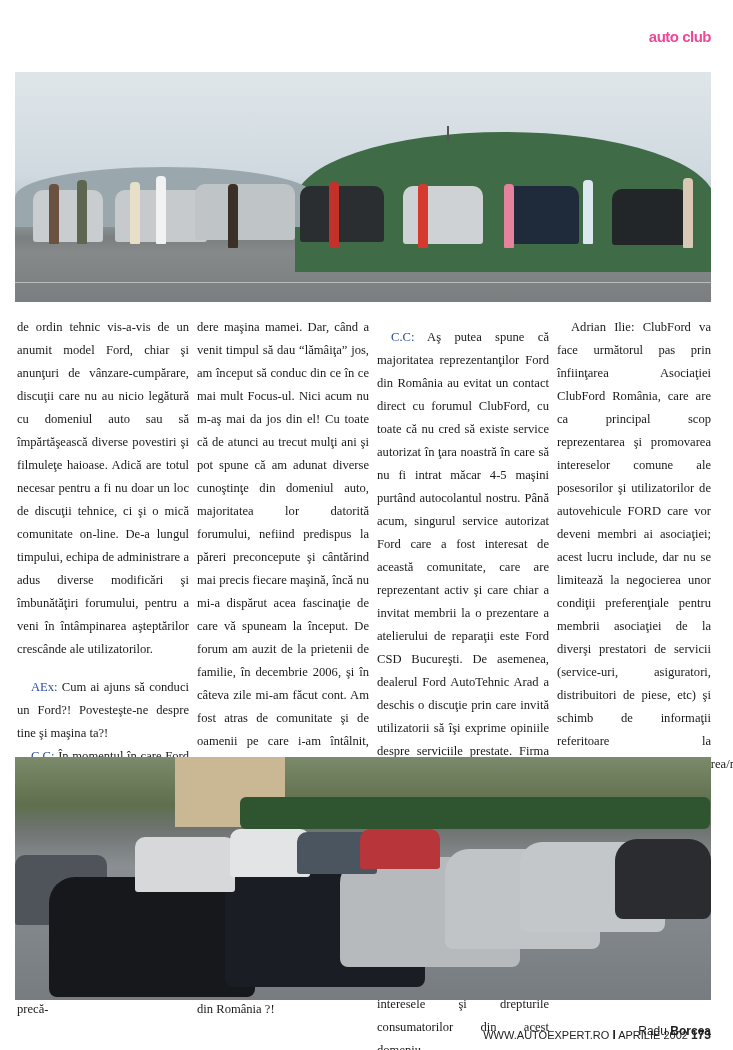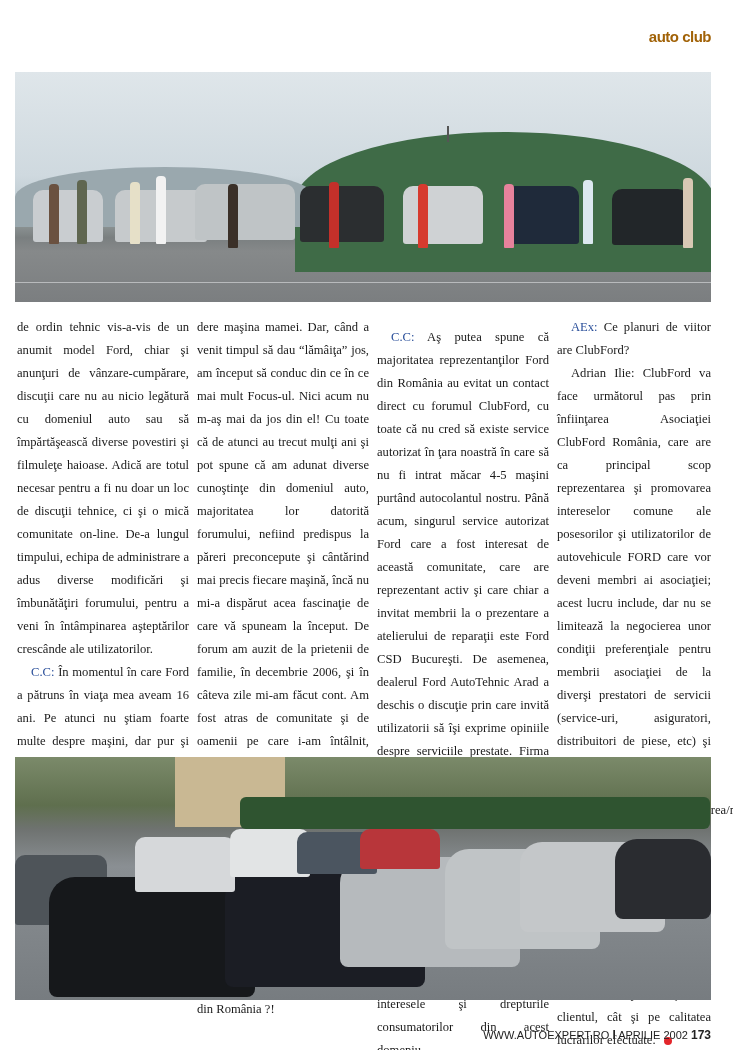--- a/index.html
+++ b/index.html
@@ -1,17 +1,17 @@
 <!DOCTYPE html>
 <html><head>
 <meta charset="utf-8">
 <style>
   html, body { margin:0; padding:0; background:#fff; }
   body { width:733px; height:1050px; position:relative; overflow:hidden; font-family:"Liberation Serif", serif; color:#1a1a1a; }
-  .section-label { position:absolute; right:22px; top:28px; font-family:"Liberation Sans", sans-serif; font-weight:bold; font-size:15px; letter-spacing:-0.5px; color:#a16207; }
+  .section-label { position:absolute; right:22px; top:28px; font-family:"Liberation Sans", sans-serif; font-weight:bold; font-size:15px; letter-spacing:-0.5px; color:#ec4899; }
   .photo { position:absolute; left:15px; width:696px; overflow:hidden; }
   #photo-top { top:72px; height:230px; background:linear-gradient(180deg,#dfe6ea 0%,#cfd9df 45%,#b7c5cc 62%,#8e9696 66%,#7a7f80 72%,#86898a 78%,#7b7e80 100%); }
   #photo-bottom { top:757px; height:243px; background:linear-gradient(180deg,#7b8a6a 0%,#5f6f4e 20%,#6f7371 30%,#8a8f93 45%,#777c80 100%); }
   .hill { position:absolute; background:#3f6b47; border-radius:60% 60% 0 0; }
   .car { position:absolute; border-radius:10px 10px 3px 3px; }
   .person { position:absolute; width:10px; border-radius:4px 4px 1px 1px; }
   .col { position:absolute; top:316px; width:172px; font-size:12.6px; line-height:23px; text-align:justify; hyphens:none; }
   .col p { margin:0; text-indent:14px; }
   .col p.noind { text-indent:0; }
   .col p.gap { margin-top:15px; }
@@ -46,35 +46,35 @@
   <div class="person" style="left:314px;top:110px;height:66px;background:#c4302a;"></div>
   <div class="person" style="left:403px;top:112px;height:64px;background:#d63a2e;"></div>
   <div class="person" style="left:489px;top:112px;height:64px;background:#e7829c;"></div>
   <div class="person" style="left:568px;top:108px;height:64px;background:#dce8f0;"></div>
   <div class="person" style="left:668px;top:106px;height:70px;background:#d8c8b4;"></div>
   <div style="position:absolute;left:0;right:0;top:210px;height:1px;background:#b8babc;"></div>
 </div>
 
 <div class="col" style="left:17px;">
   <p class="noind">de ordin tehnic vis-a-vis de un anumit model Ford, chiar şi anunţuri de vânzare-cumpărare, discuţii care nu au nicio legătură cu domeniul auto sau să împărtăşească diverse povestiri şi filmuleţe haioase. Adică are totul necesar pentru a fi nu doar un loc de discuţii tehnice, ci şi o mică comunitate on-line. De-a lungul timpului, echipa de administrare a adus diverse modificări şi îmbunătăţiri forumului, pentru a veni în întâmpinarea aşteptărilor crescânde ale utilizatorilor.</p>
+  <p class="gap"><span class="spk">AEx:</span><span> Cum ai ajuns să conduci un Ford?! Povesteşte-ne despre tine şi maşina ta?!</span></p>
   <p><span class="spk">C.C:</span><span> În momentul în care Ford a pătruns în viaţa mea aveam 16 ani. Pe atunci nu ştiam foarte multe despre maşini, dar pur şi simplu am fost fascinat de Focus Estate, argintiu, pe care îl cumpărase tatăl meu. Nici după ce am luat carnetul de şofer, la începutul clasei a XII-a, nu pot spune că aveam acces direct la Ford, primul an conducând cu precă-</span></p>
 </div>
 
 <div class="col" style="left:197px;">
   <p class="noind">dere maşina mamei. Dar, când a venit timpul să dau “lămâiţa” jos, am început să conduc din ce în ce mai mult Focus-ul. Nici acum nu m-aş mai da jos din el! Cu toate că de atunci au trecut mulţi ani şi pot spune că am adunat diverse cunoştinţe din domeniul auto, majoritatea lor datorită forumului, nefiind predispus la păreri preconcepute şi cântărind mai precis fiecare maşină, încă nu mi-a dispărut acea fascinaţie de care vă spuneam la început. De forum am auzit de la prietenii de familie, în decembrie 2006, şi în câteva zile mi-am făcut cont. Am fost atras de comunitate şi de oamenii pe care i-am întâlnit, persoane care aveau aceeaşi pasiune ca şi mine. E un sentiment foarte plăcut. Am fost activ pe forum, am participat la întâlnirile locale, în ambele cazuri făcându-mi mulţi prieteni, după care am fost promovat la moderator, iar apoi administrator.</p>
   <p class="gap"><span class="spk">AEx:</span><span> Ce parteneri aveţi şi care este relaţia cu reprezentanţii Ford din România ?!</span></p>
 </div>
 
 <div class="col" style="left:377px;margin-top:10px;">
   <p><span class="spk">C.C:</span><span> Aş putea spune că majoritatea reprezentanţilor Ford din România au evitat un contact direct cu forumul ClubFord, cu toate că nu cred să existe service autorizat în ţara noastră în care să nu fi intrat măcar 4-5 maşini purtând autocolantul nostru. Până acum, singurul service autorizat Ford care a fost interesat de această comunitate, care are reprezentant activ şi care chiar a invitat membrii la o prezentare a atelierului de reparaţii este Ford CSD Bucureşti. De asemenea, dealerul Ford AutoTehnic Arad a deschis o discuţie prin care invită utilizatorii să îşi exprime opiniile despre serviciile prestate. Firma din afara sferei importatorului oficial Ford cu care avem legătura cea mai strânsă este ForCar, distribuitor de piese originale Ford.</span></p>
   <p>Suntem deschişi oricărei viitoare colaborări cu forumurile auto din România, în cazul în care va fi nevoie să ne solidarizăm pentru a apăra interesele şi drepturile consumatorilor din acest domeniu.</p>
 </div>
 
 <div class="col" style="left:557px;width:154px;">
-  <p><span class="spk">AEx:</span><span> Ce planuri de viitor are ClubFord?</span></p>
   <p><span>Adrian Ilie: ClubFord va face următorul pas prin înfiinţarea Asociaţiei ClubFord România, care are ca principal scop reprezentarea şi promovarea intereselor comune ale posesorilor şi utilizatorilor de autovehicule FORD care vor deveni membri ai asociaţiei; acest lucru include, dar nu se limitează la negocierea unor condiţii preferenţiale pentru membrii asociaţiei de la diverşi prestatori de servicii (service-uri, asiguratori, distribuitori de piese, etc) şi schimb de informaţii referitoare la întreţinerea/exploatarea/repararea/modificarea autovehiculelor FORD. Asociaţia ClubFord România va urmări şi îmbunătăţirea serviciilor pe care dealerii şi reparatorii autorizaţi FORD le oferă membrilor săi şi nu numai, oferind feed-back acestora atât pe “relaţia” cu clientul, cât şi pe calitatea lucrărilor efectuate.</span><span class="enddot"></span></p>
   <div class="byline">
     <span>Radu</span>
     <b>Borcea</b>
   </div>
 </div>
 
 <div class="photo" id="photo-bottom">
   <div style="position:absolute;left:160px;top:0;width:110px;height:70px;background:#c9b893;"></div>
   <div style="position:absolute;left:225px;top:40px;width:470px;height:32px;background:#2f5430;border-radius:6px;"></div>

